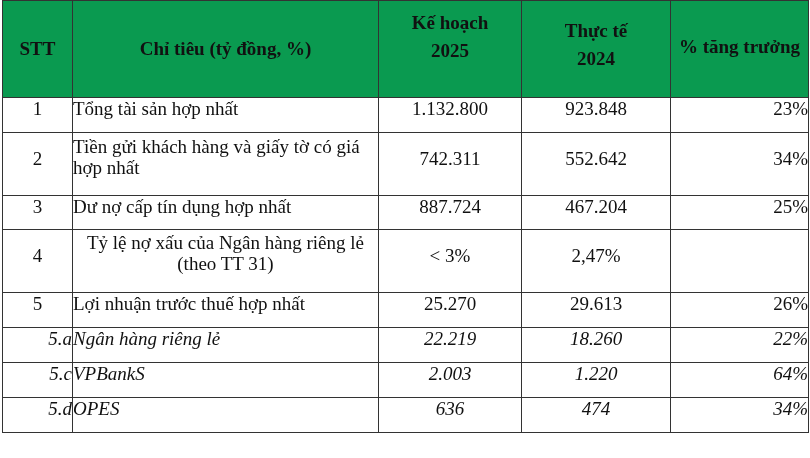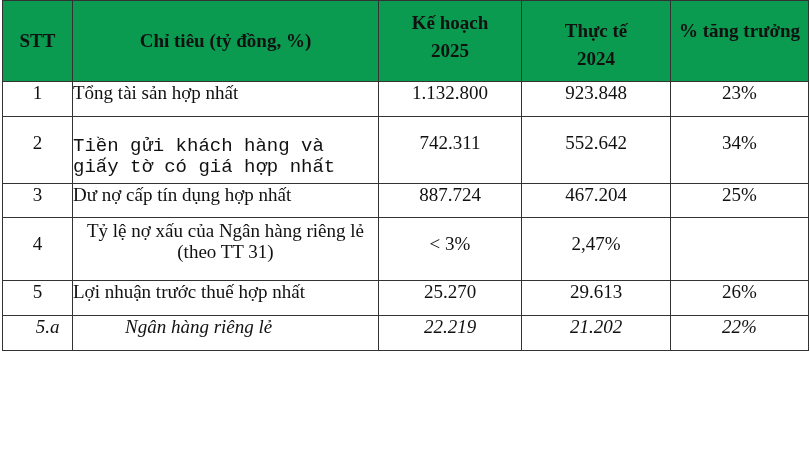--- a/index.html
+++ b/index.html
@@ -26,37 +26,37 @@
       color: #111;
       height: 64px;
       font-size: 19px;
       line-height: 28px;
       text-align: center;
       vertical-align: middle;
     }
     table.plan thead th .two { display: block; }
     table.plan thead th.h-plan { vertical-align: top; padding-top: 8px; }
     table.plan thead th.h-act { vertical-align: top; padding-top: 16px; }
-    table.plan thead th.h-growth { vertical-align: top; padding-top: 16px; }
+    table.plan thead th.h-growth { vertical-align: top; padding-top: 32px; }
     td.stt { text-align: center; padding-top: 6px; }
     td.name { text-align: left; padding-left: 10px; padding-top: 6px; line-height: 21px; }
     td.num { text-align: center; padding-right: 12px; padding-top: 6px; }
-    td.growth { text-align: center; padding-right: 6px; padding-top: 6px; }
+    td.growth { text-align: right; padding-right: 6px; padding-top: 6px; }
     tr.r-1 td { height: 34px; }
     tr.r-2 td { height: 47px; }
     tr.r-3 td { height: 33px; }
     tr.r-4 td { height: 47px; }
     tr.r-5 td { height: 34px; }
     tr.sub td { height: 34px; font-style: italic; }
-    tr.sub td.name { padding-left: 52px; }
-    tr.sub td.stt { text-align: center; padding-left: 20px; }
+    tr.sub td.name { }
+    tr.sub td.stt { text-align: right; padding-left: 20px; }
     tr.r-2 td.num, tr.r-2 td.growth, tr.r-2 td.stt,
     tr.r-4 td.num, tr.r-4 td.growth, tr.r-4 td.stt { padding-top: 15px; }
     tr.r-4 td.name { padding-top: 2px; text-align: center; }
-    tr.r-2 td.name { padding-top: 19px; font-family: Liberation Mono, monospace; }
+    tr.r-2 td.name { padding-top: 3px; }
   </style>
 </head>
 <body>
 
 <table class="plan">
   <colgroup>
     <col class="c-stt">
       <col class="c-name">
       <col class="c-plan">
       <col class="c-act">
@@ -110,17 +110,31 @@
       <td class="stt">5</td>
       <td class="name">Lợi nhuận trước thuế hợp nhất</td>
       <td class="num">25.270</td>
       <td class="num">29.613</td>
       <td class="growth">26%</td>
     </tr>
     <tr class="sub">
       <td class="stt">5.a</td>
       <td class="name">Ngân hàng riêng lẻ</td>
       <td class="num">22.219</td>
-      <td class="num">21.202</td>
+      <td class="num">18.260</td>
       <td class="growth">22%</td>
+    </tr>
+    <tr class="sub">
+      <td class="stt">5.c</td>
+      <td class="name">VPBankS</td>
+      <td class="num">2.003</td>
+      <td class="num">1.220</td>
+      <td class="growth">64%</td>
+    </tr>
+    <tr class="sub">
+      <td class="stt">5.d</td>
+      <td class="name">OPES</td>
+      <td class="num">636</td>
+      <td class="num">474</td>
+      <td class="growth">34%</td>
     </tr>
   </tbody>
 </table>
 
 </body></html>

